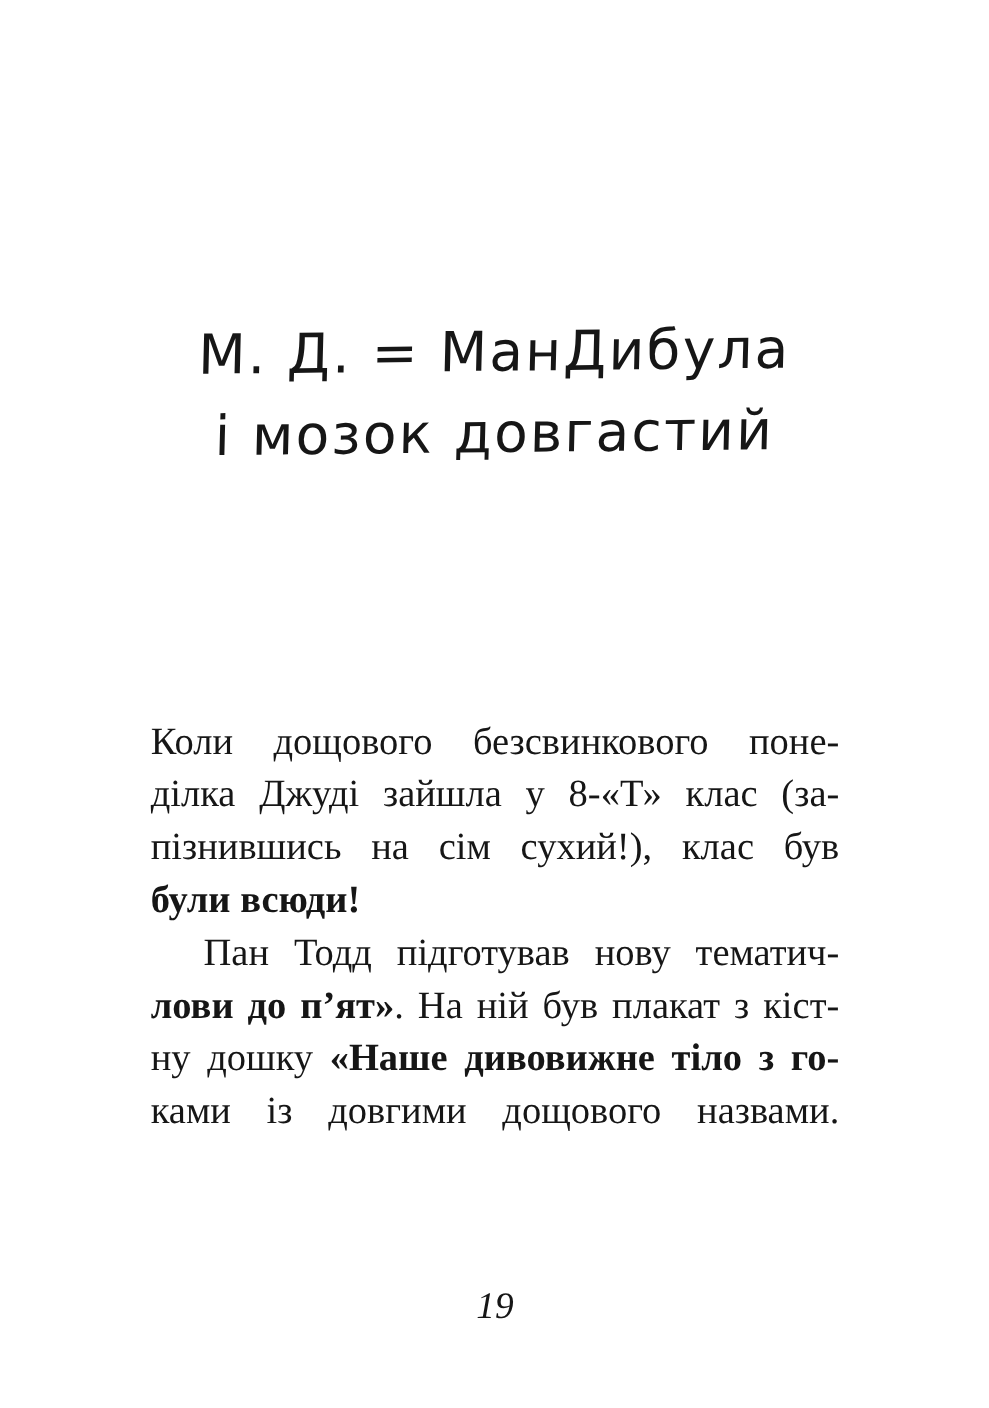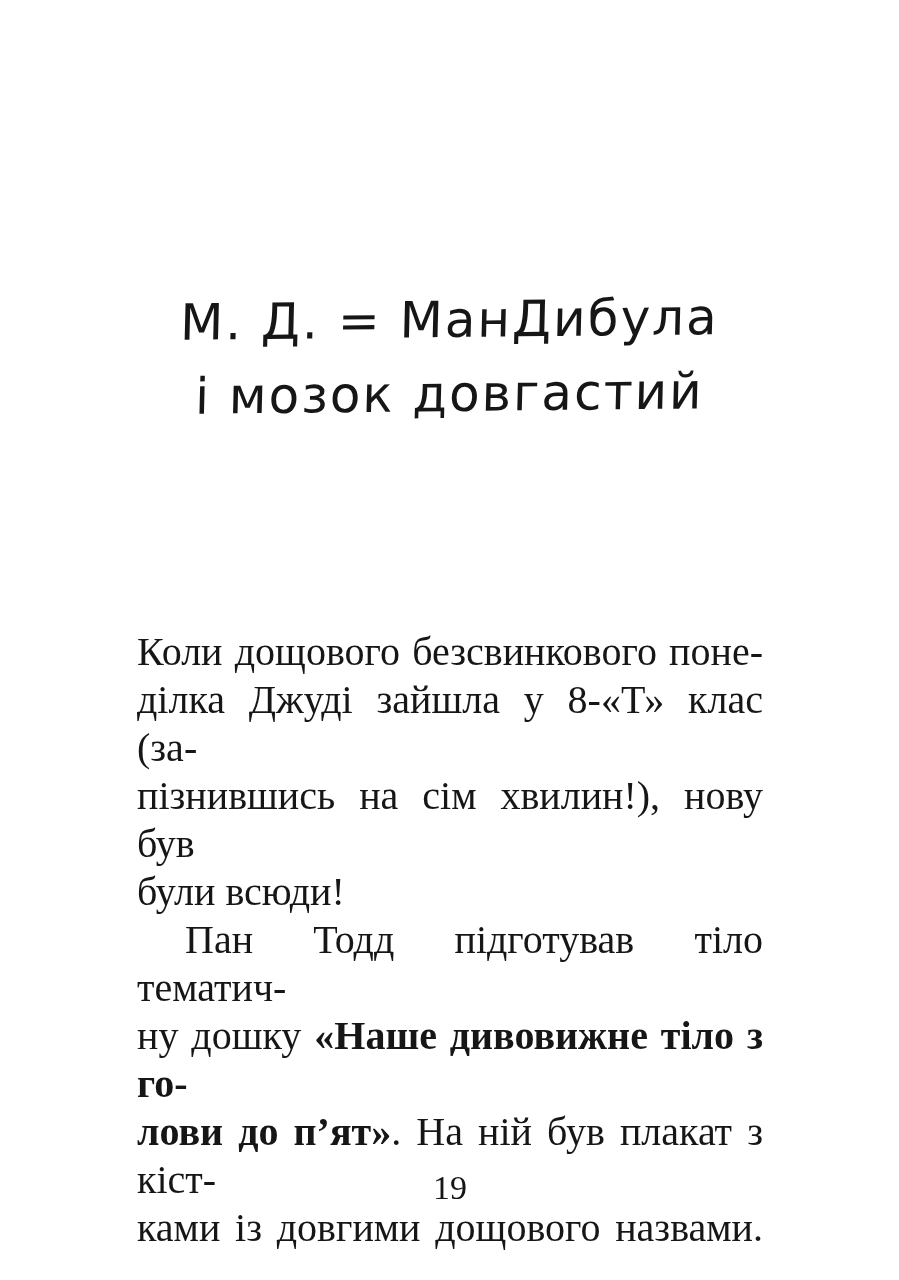--- a/index.html
+++ b/index.html
@@ -31,74 +31,76 @@
     letter-spacing: 2px;
     color: var(--ink);
   }
   .hand-note .hand-line {
     transform: rotate(-0.6deg) skewX(-2deg);
   }
   
   .body-text {
     position: absolute;
     left: 137px;
-    top: 628px;
+    top: 650px;
     width: 626px;
     font-family: "Liberation Serif", serif;
-    font-size: 40px;
+    font-size: 35px;
     line-height: 48px;
     color: var(--ink);
   }
   .line {
     text-align: justify;
     text-align-last: justify;
     white-space: normal;
   }
   .line.last {
     text-align-last: left;
+    font-weight: bold;
   }
   .line.indent {
     text-indent: 48px;
   }
   .bold {
     font-weight: 700;
   }
   
   .page-number {
     position: absolute;
     left: 137px;
     top: 1170px;
     width: 626px;
     text-align: center;
     font-family: "Liberation Serif", serif;
     font-size: 34px;
     line-height: 36px;
     color: var(--ink);
+    font-style: italic;
   }
 </style>
 </head>
 <body>
 
 <div class="page">
 
   <div class="hand-note">
     <div class="hand-line">М. Д. = МанДибула</div>
     <div class="hand-line">і мозок довгастий</div>
   </div>
 
   <div class="body-text">
       <div class="paragraph">
         <div class="line"><span>Коли дощового безсвинкового поне-</span></div>
         <div class="line"><span>ділка Джуді зайшла у 8-«Т» клас (за-</span></div>
-        <div class="line"><span>пізнившись на сім хвилин!), нову був</span></div>
+        <div class="line"><span>пізнившись на сім сухий!), клас був</span></div>
         <div class="line last"><span>були всюди!</span></div>
       </div>
       <div class="paragraph">
-        <div class="line indent"><span>Пан Тодд підготував тіло тематич-</span></div>
+        <div class="line indent"><span>Пан Тодд підготував нову тематич-</span></div>
+        <div class="line"><span class="bold">лови до п’ят»</span><span>. На ній був плакат з кіст-</span></div>
         <div class="line"><span>ну дошку </span><span class="bold">«Наше дивовижне тіло з го-</span></div>
-        <div class="line"><span class="bold">лови до п’ят»</span><span>. На ній був плакат з кіст-</span></div>
         <div class="line"><span>ками із довгими дощового назвами.</span></div>
       </div>
     </div>
 
   <div class="page-number">19</div>
 
 </div>
 
 </body></html>

